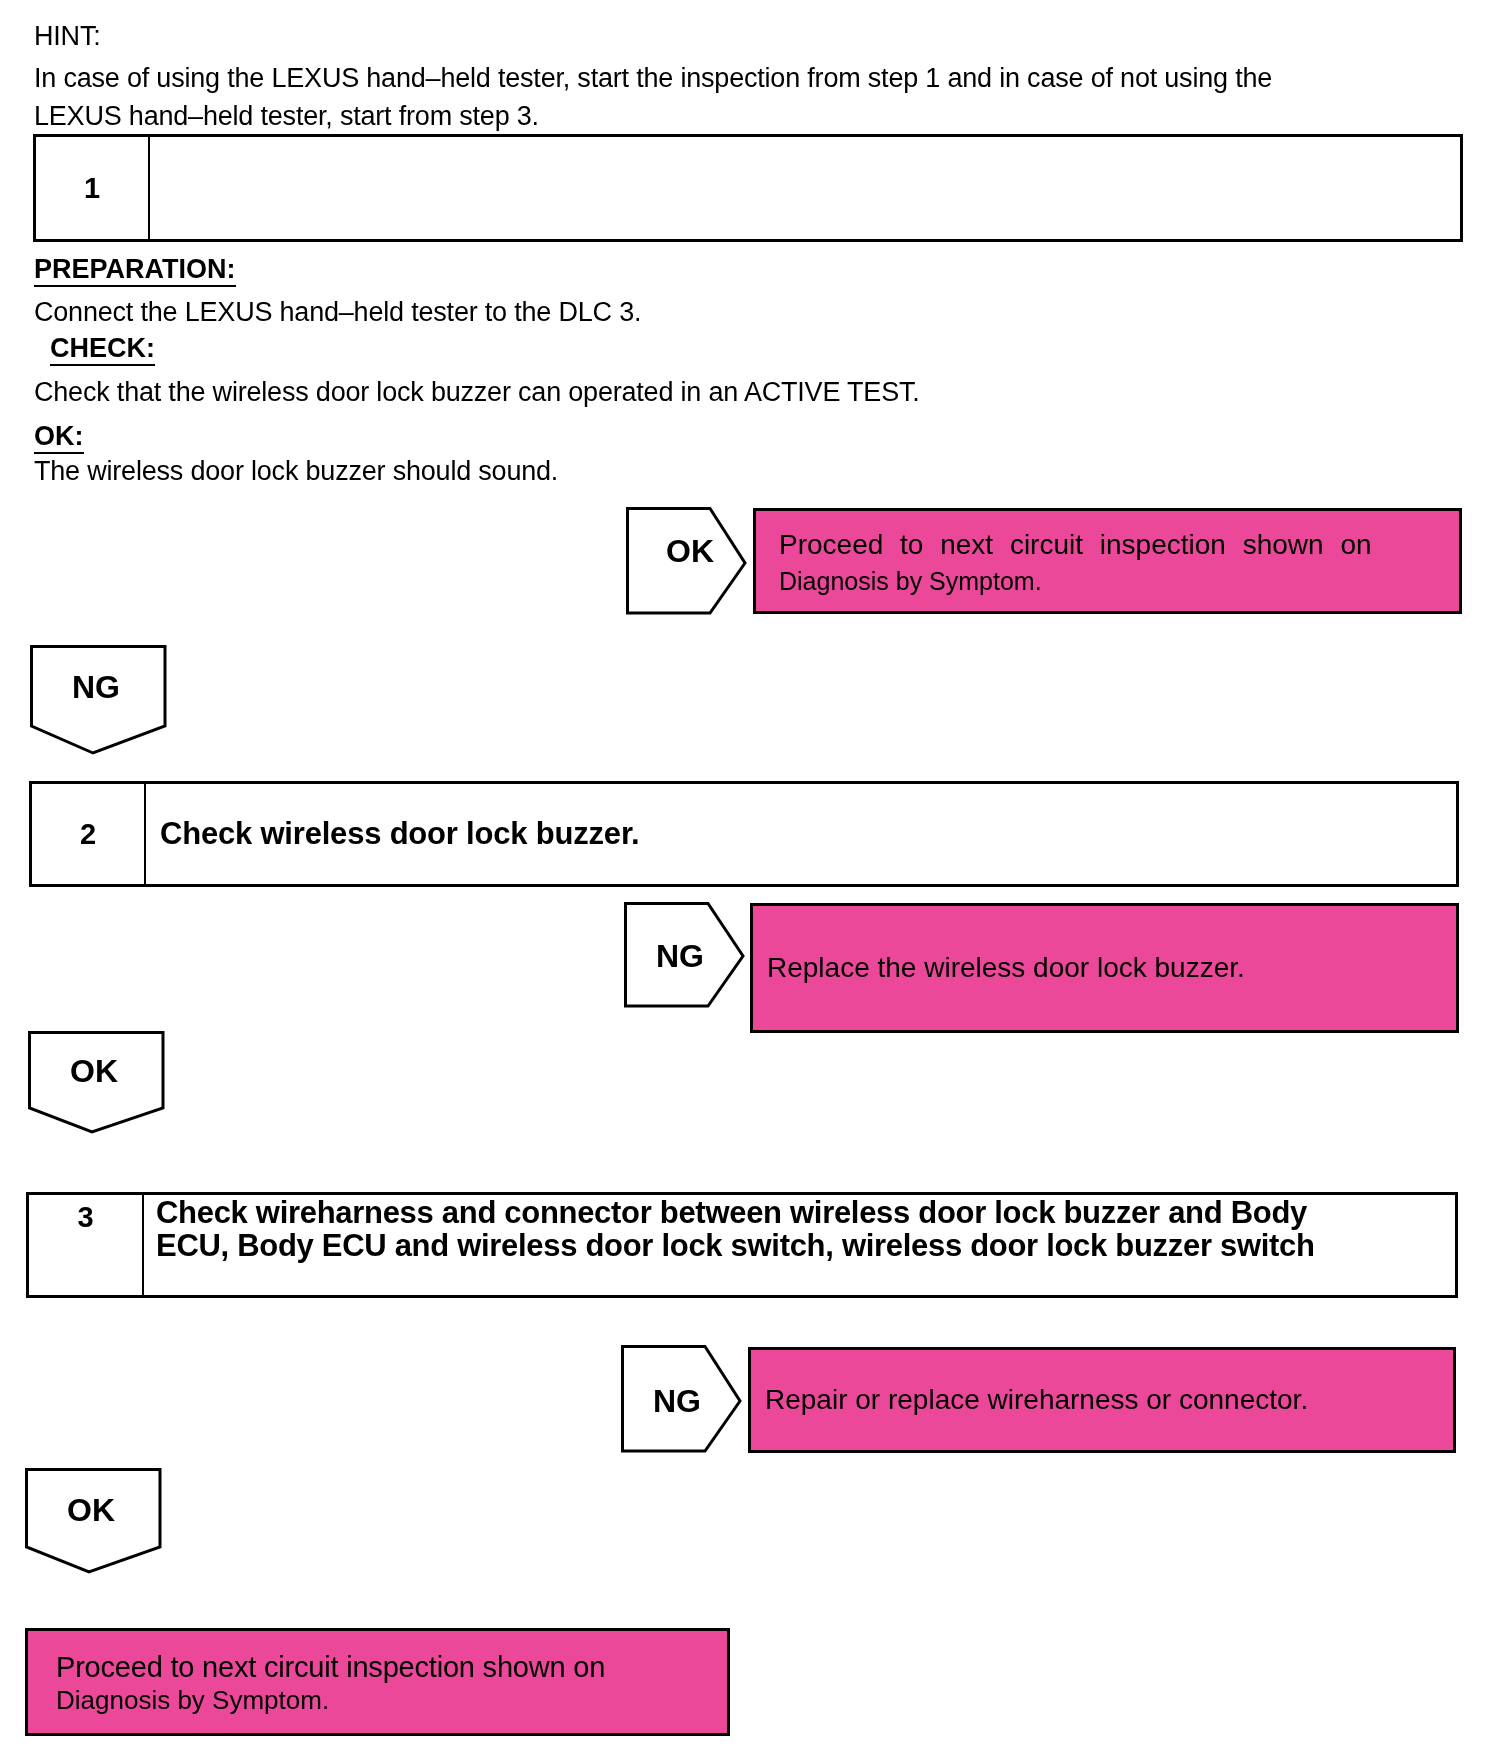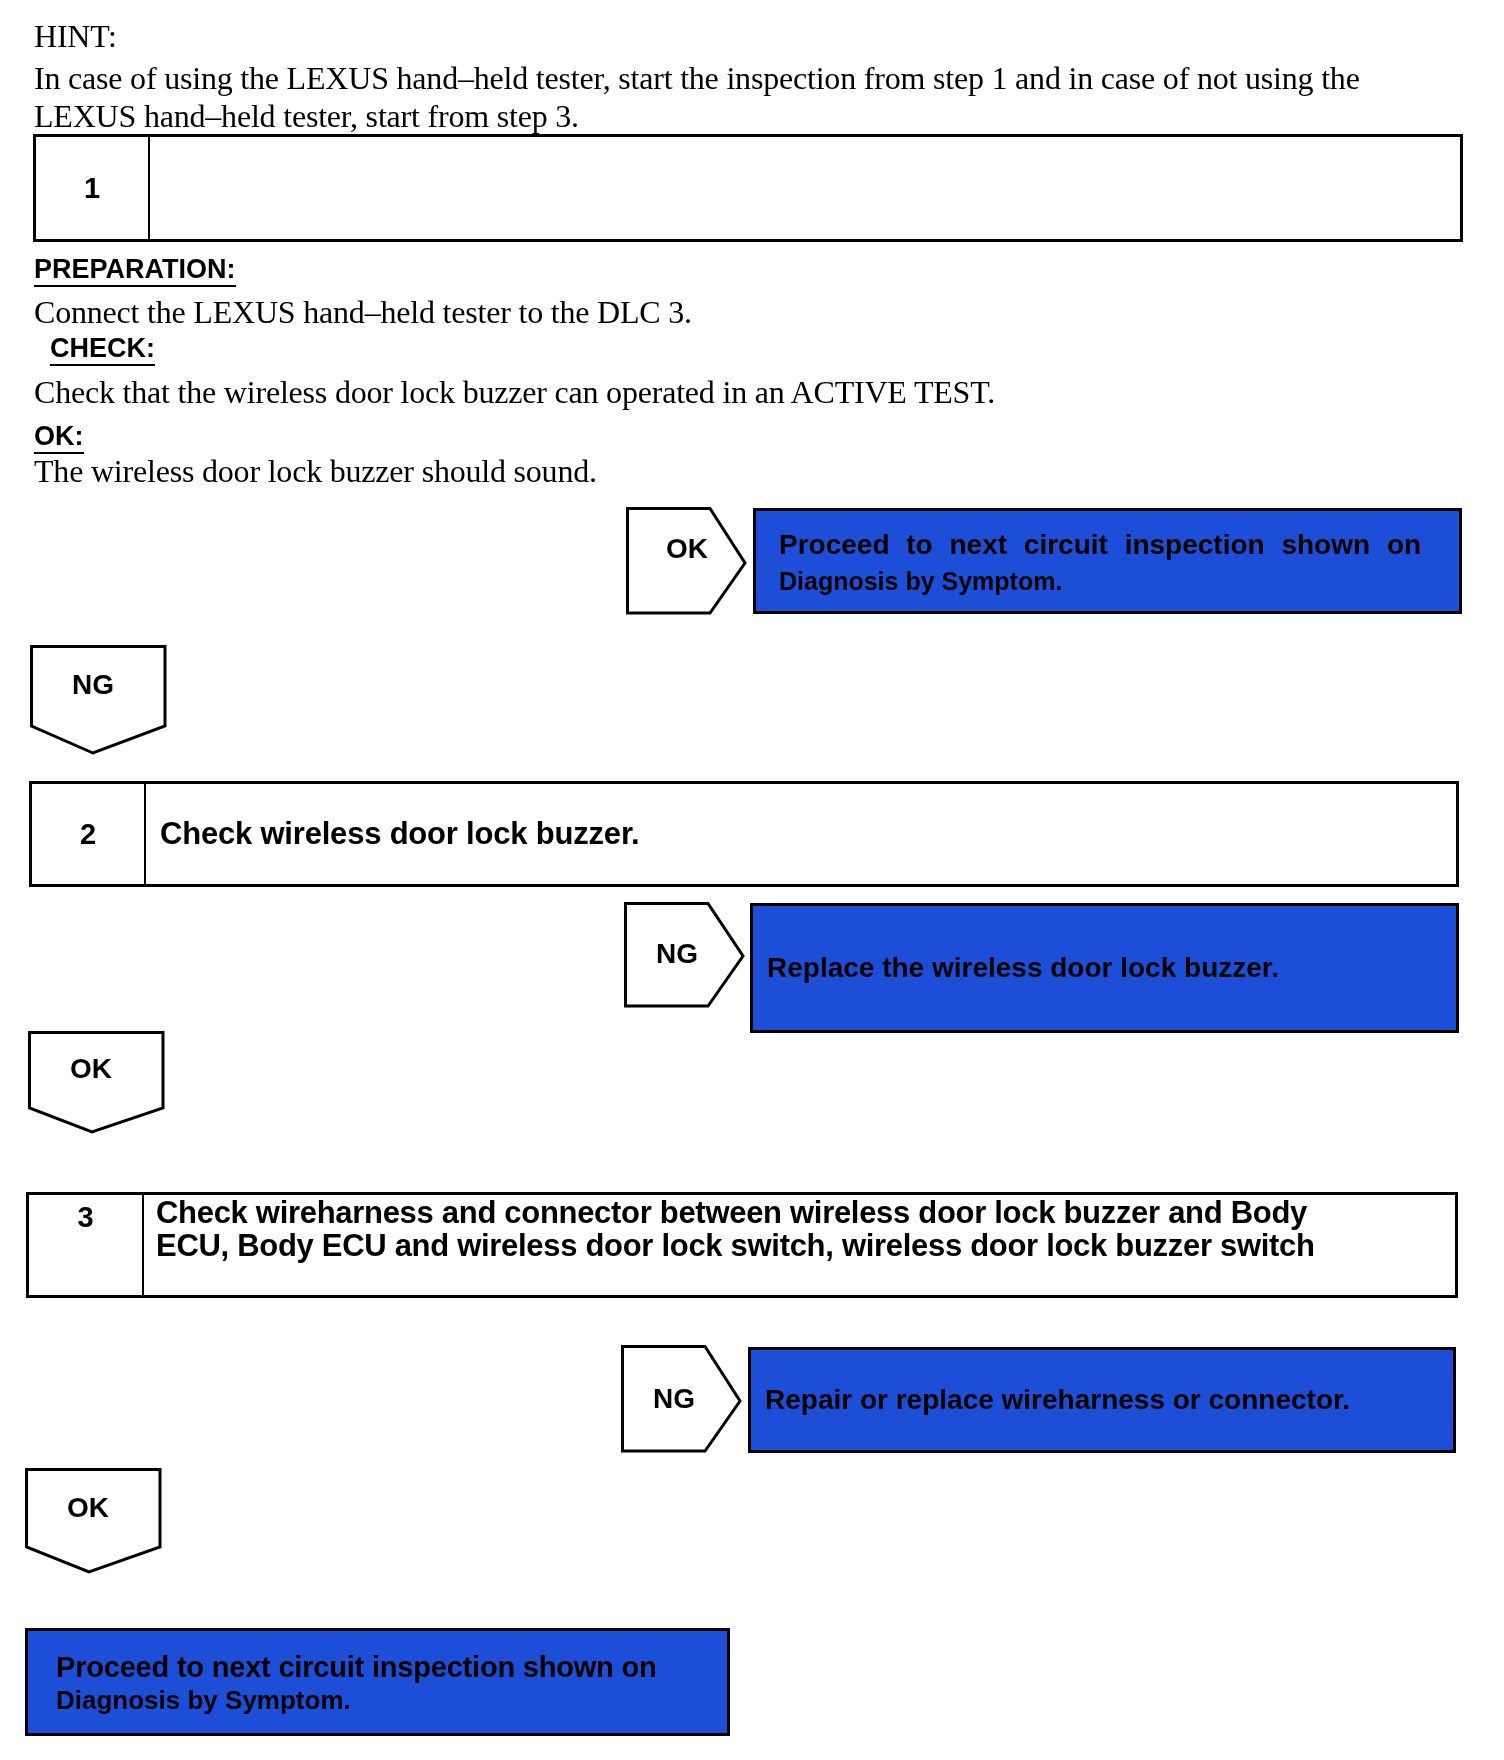--- a/index.html
+++ b/index.html
@@ -3,23 +3,22 @@
   <meta charset="utf-8">
   <style>
     html, body { margin: 0; padding: 0; background: #ffffff; }
     body {
       width: 1504px; height: 1760px; position: relative; overflow: hidden;
       font-family: "Liberation Sans", "DejaVu Sans", sans-serif;
       color: #000000;
     }
     .abs { position: absolute; }
     .para {
-      font-size: 32px; line-height: 39px; white-space: nowrap;
+      font-size: 27px; line-height: 39px; white-space: nowrap;
       letter-spacing: -0.2px;
-      font-family: Liberation Serif, serif;
     }
     .label {
       font-size: 27px; font-weight: bold; line-height: 30px;
       display: inline-block; border-bottom: 2px solid #000;
       padding-bottom: 1px;
     }
     .step-box {
       position: absolute; border: 3px solid #000; box-sizing: border-box;
       display: flex; background: #fff;
     }
@@ -27,26 +26,26 @@
       border-right: 2px solid #000; box-sizing: border-box;
       display: flex; align-items: center; justify-content: center;
       font-weight: bold; font-size: 29px;
     }
     .step-title {
       font-weight: bold; font-size: 31px; display: flex; align-items: center;
       padding-left: 14px; white-space: nowrap; letter-spacing: -0.2px;
     }
     .result-box {
       position: absolute; border: 3px solid #000; box-sizing: border-box;
-      background: #1d4ed8; font-weight: bold;
+      background: #ec4899; font-weight: normal;
     }
     .arrow { position: absolute; }
     .arrow svg { position: absolute; left: 0; top: 0; overflow: visible; }
     .arrow-label {
-      position: absolute; font-weight: bold; font-size: 28px;
+      position: absolute; font-weight: bold; font-size: 32px;
       white-space: nowrap;
     }
   </style>
 </head>
 <body>
 
 <div class="abs para" style="left:34px; top:17px;">HINT:</div>
 <div class="abs para" style="left:34px; top:59px;">In case of using the LEXUS hand–held tester, start the inspection from step 1 and in case of not using the</div>
 <div class="abs para" style="left:34px; top:97px;">LEXUS hand–held tester, start from step 3.</div>
 

